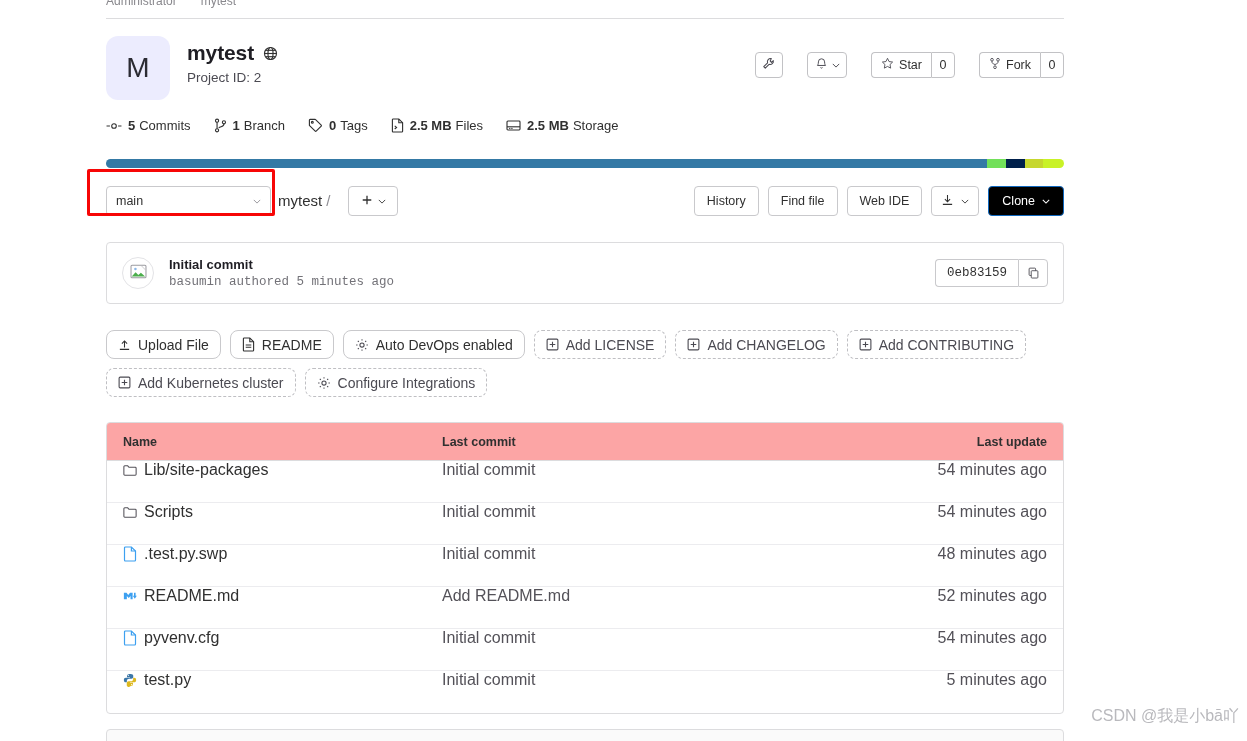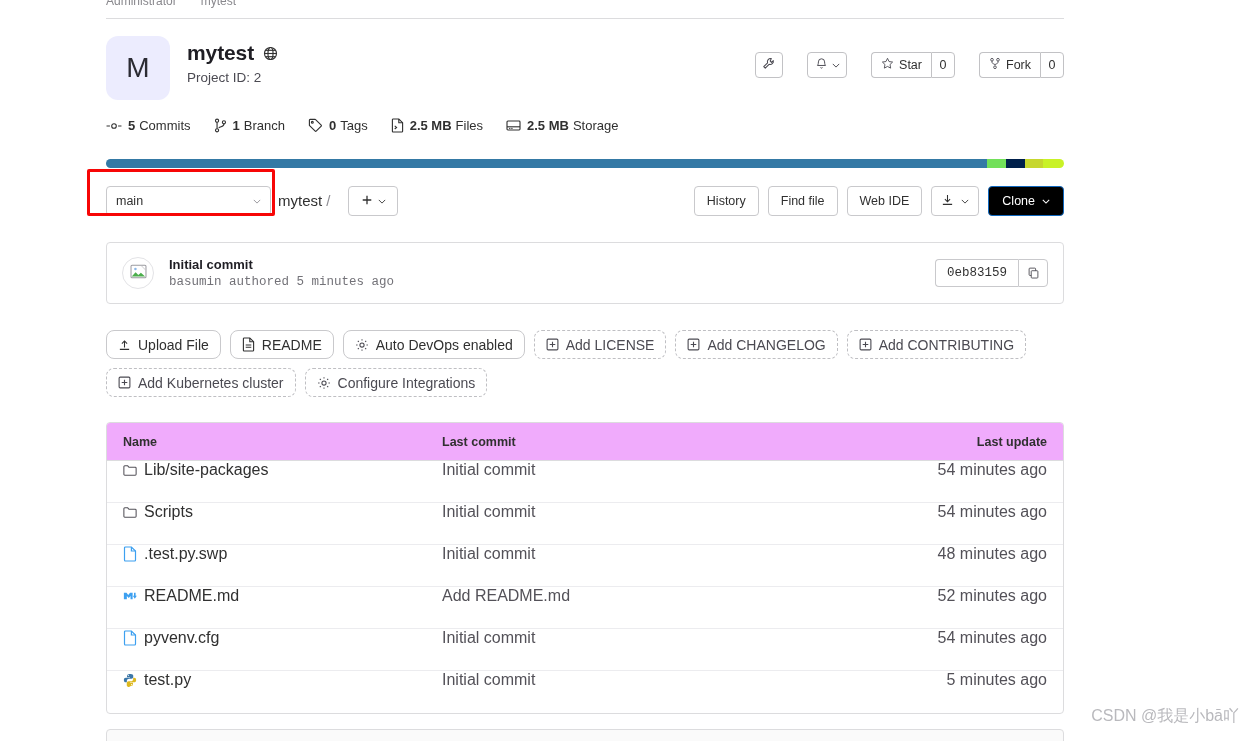--- a/index.html
+++ b/index.html
@@ -158,21 +158,21 @@
 
   
   .tbl {
     position: absolute; left: 106px; top: 422px;
     width: 958px;
     border: 1px solid #dcdcde; border-radius: 4px; background: #fff;
     overflow: hidden;
   }
   .tbl-head {
     display: flex; align-items: center; height: 38px;
-    background: #f0abfc; border-bottom: 1px solid #dcdcde;
+    background: #fca5a5; border-bottom: 1px solid #dcdcde;
     font-size: 12.5px; font-weight: 700; color: #303030;
   }
   .tbl-row {
     display: flex; align-items: flex-start; height: 42px;
     border-bottom: 1px solid #ececef; font-size: 16px;
   }
   .tbl-row:last-child { border-bottom: none; }
   .col-name { width: 335px; padding-left: 16px; display: flex; align-items: center; gap: 7px; }
   .col-commit { flex: 1; color: #535158; }
   .col-update { width: 175px; text-align: right; padding-right: 16px; color: #535158; }

